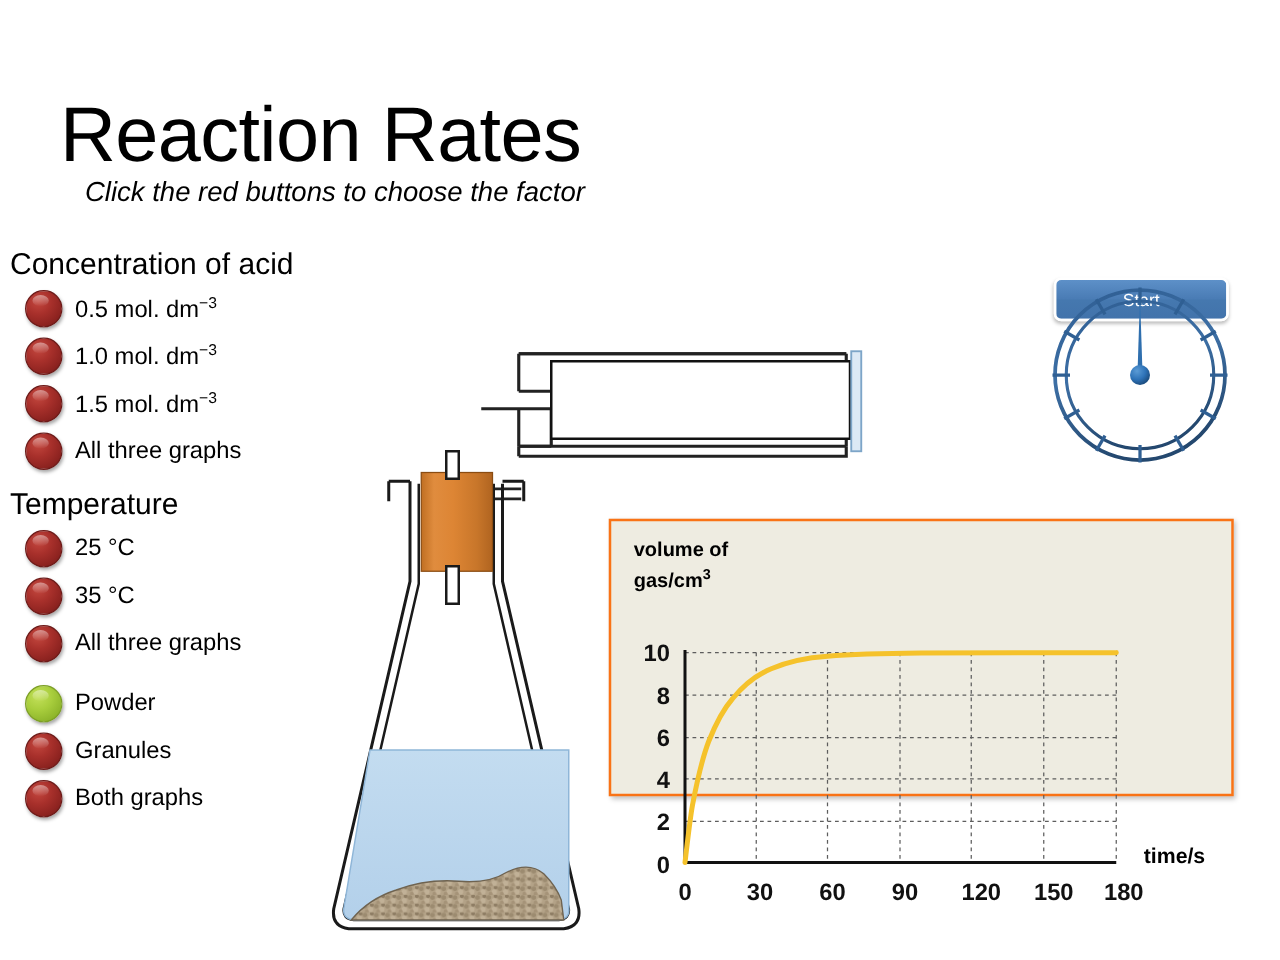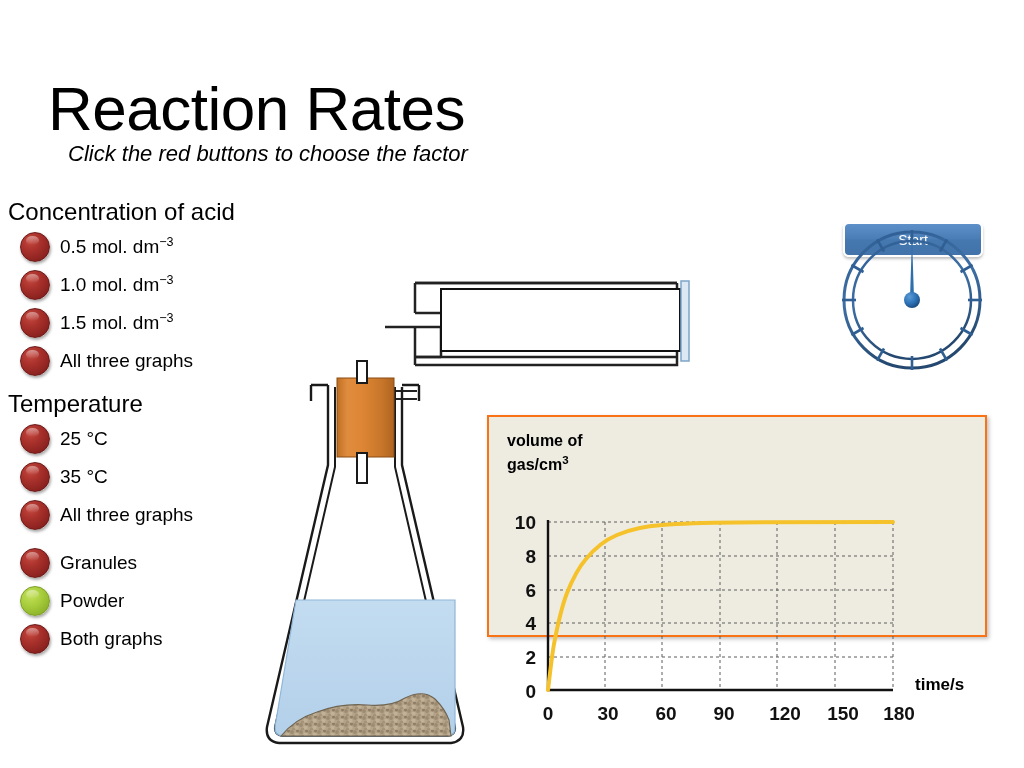--- a/index.html
+++ b/index.html
@@ -184,26 +184,26 @@
         <span class="option-dot red"></span>
         <span class="option-label"><span>35  °C</span></span>
       </div>
       <div class="option-row">
         <span class="option-dot red"></span>
         <span class="option-label"><span>All three graphs</span></span>
       </div>
     </div>
     <div class="factor-group">
       <div class="option-row">
-        <span class="option-dot red"></span>
-        <span class="option-label"><span>Granules</span></span>
-      </div>
-      <div class="option-row">
         <span class="option-dot green"></span>
         <span class="option-label"><span>Powder</span></span>
+      </div>
+      <div class="option-row">
+        <span class="option-dot red"></span>
+        <span class="option-label"><span>Granules</span></span>
       </div>
       <div class="option-row">
         <span class="option-dot red"></span>
         <span class="option-label"><span>Both graphs</span></span>
       </div>
     </div>
   </div>
 
 <div id="start-button">Start</div>
 

